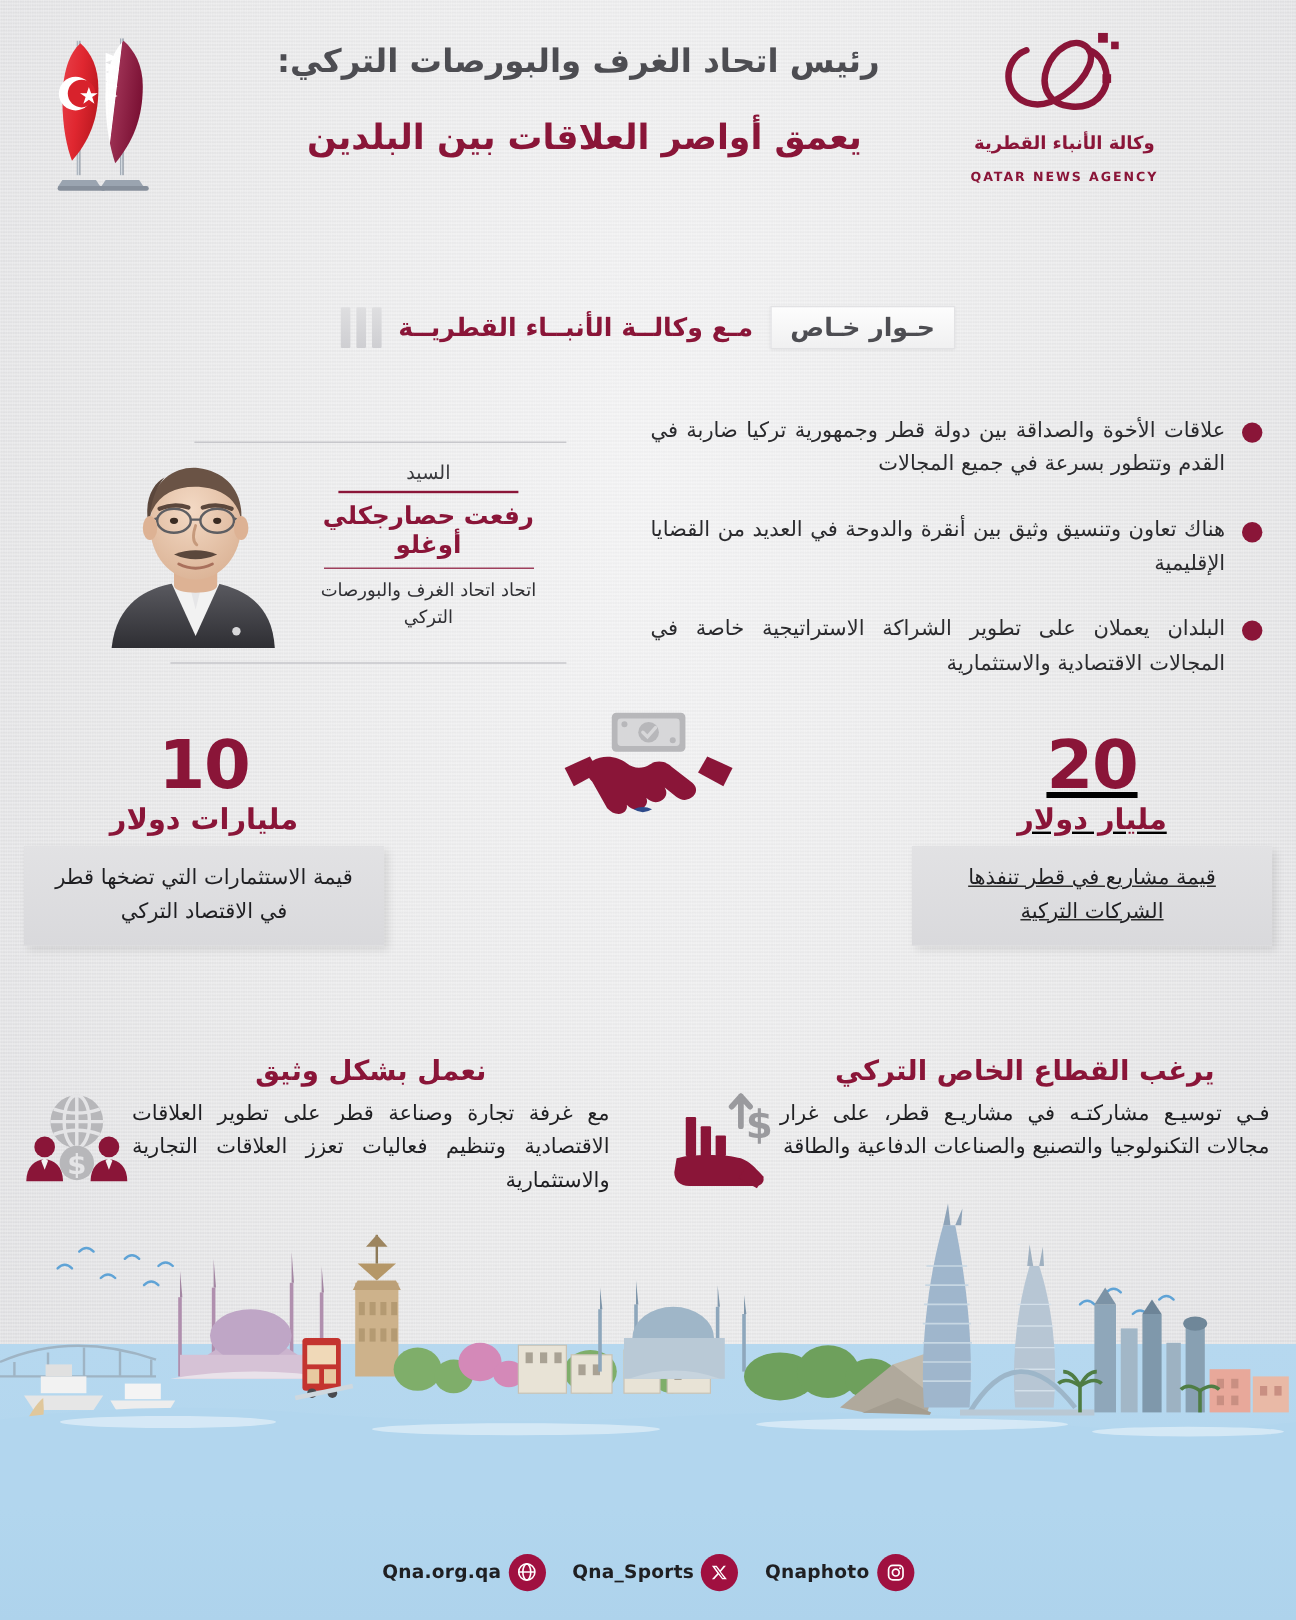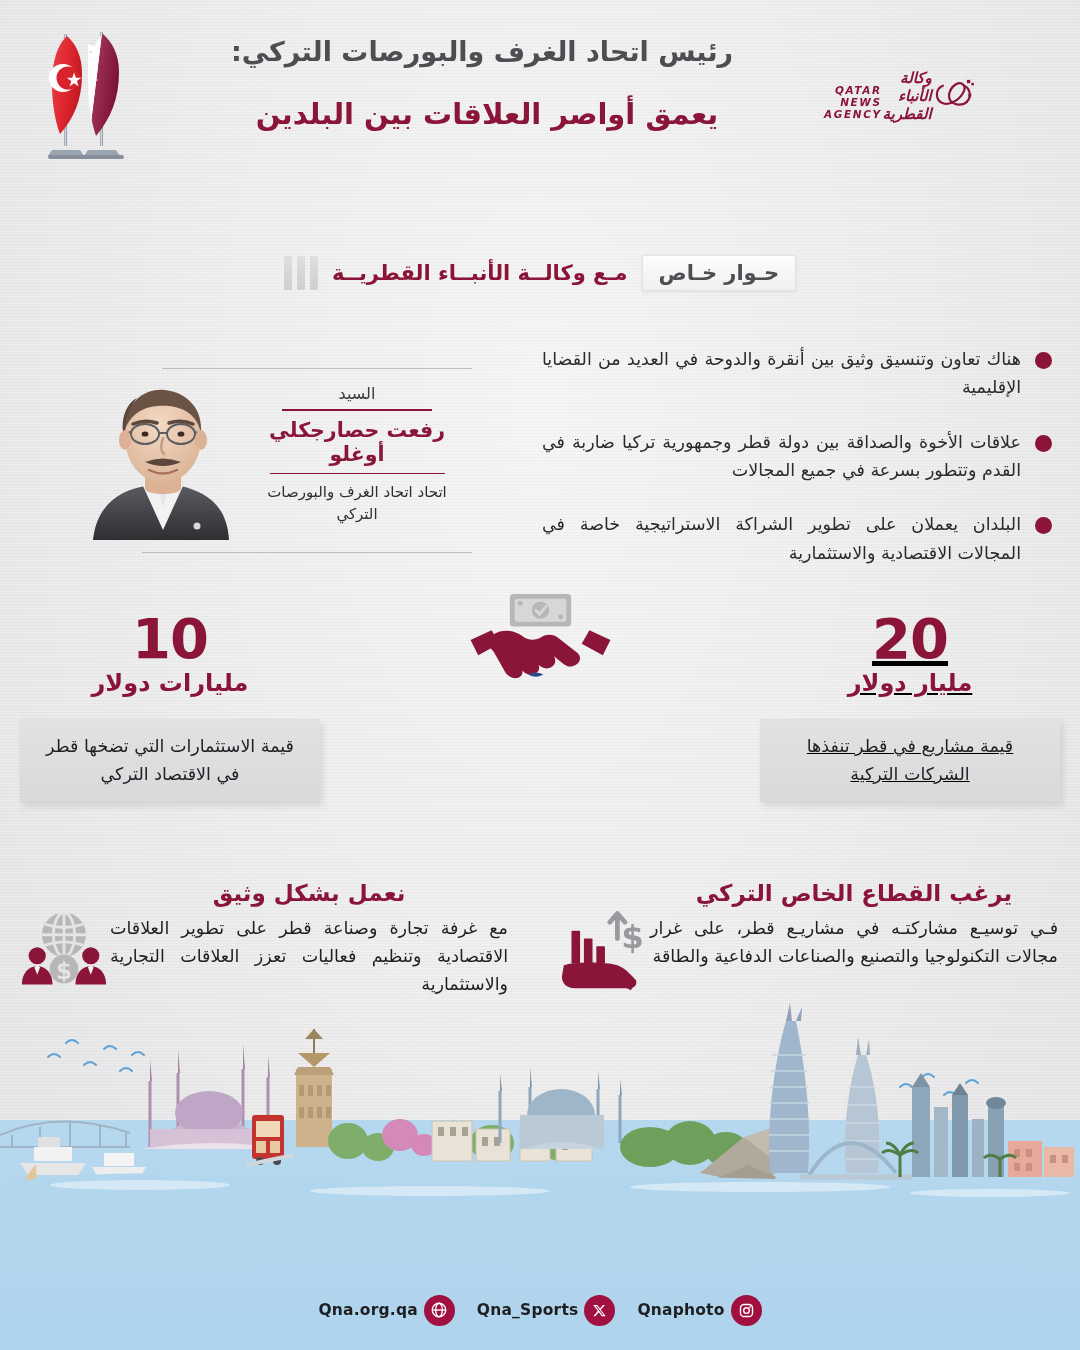--- a/index.html
+++ b/index.html
@@ -21,22 +21,22 @@
     content:"";position:absolute;inset:0;pointer-events:none;opacity:.5;
     background-image:
       repeating-linear-gradient(0deg, rgba(255,255,255,.45) 0 1px, rgba(0,0,0,.015) 1px 2px),
       repeating-linear-gradient(90deg, rgba(255,255,255,.35) 0 1px, rgba(0,0,0,.012) 1px 2px);
     background-size:3px 3px, 2px 2px;
   }
 
   
   .header{position:absolute;top:0;left:0;width:987px;height:215px;z-index:4;}
   .flags{position:absolute;left:30px;top:22px;width:120px;height:150px;}
-  .logo-wrap{position:absolute;right:8px;top:22px;width:160px;height:145px;
-    display:flex;flex-direction:row;align-items:center;justify-content:flex-start;font-style:italic;}
+  .logo-wrap{position:absolute;right:20px;top:22px;width:160px;height:145px;
+    display:flex;flex-direction:column;align-items:center;justify-content:flex-start;}
   .logo-ar{font-size:15px;color:#8a1538;font-weight:bold;letter-spacing:.5px;margin-top:2px;}
   .logo-en{font-size:10.5px;color:#8a1538;letter-spacing:1.6px;margin-top:14px;font-weight:bold;}
 
   .kicker{
     position:absolute;top:36px;right:185px;width:640px;text-align:center;
     font-size:27px;font-weight:bold;color:#4d4d52;letter-spacing:0;
   }
   .title{
     position:absolute;top:95px;right:150px;width:700px;text-align:center;
     color:#8a1538;font-weight:bold;line-height:1.34;
@@ -81,21 +81,21 @@
     position:absolute;left:5px;top:12px;width:155px;height:160px;overflow:hidden;
   }
 
   
   .stats{position:absolute;top:600px;left:0;width:1080px;height:250px;z-index:4;}
   .stat{position:absolute;width:300px;text-align:center;}
   .stat-a{right:20px;top:12px;text-decoration:underline;}
   .stat-c{left:20px;top:12px;}
   .stat-b{left:50%;transform:translateX(-50%);top:0;width:330px;}
   .big-num{font-size:56px;font-weight:bold;color:#8a1538;line-height:.95;letter-spacing:-1px;}
-  .unit{font-size:24px;font-weight:bold;color:#8a1538;margin-top:4px;margin-bottom:22px;}
+  .unit{font-size:24px;font-weight:bold;color:#8a1538;margin-top:4px;margin-bottom:8px;}
   .stat-box{
     background:linear-gradient(180deg,#e2e2e4 0%,#d9d9dc 100%);
     padding:14px 16px;font-size:17.5px;line-height:1.58;color:#1f1f22;
     text-align:center;box-shadow:3px 4px 7px rgba(0,0,0,.10);
   }
   .stat-b .stat-box{font-size:17.5px;padding:16px 18px;}
   .icon-mid{height:84px;display:flex;align-items:flex-end;justify-content:center;margin-bottom:6px;}
 
   
   .blocks{position:absolute;top:880px;left:0;width:1080px;height:160px;z-index:4;}
@@ -203,25 +203,25 @@
     <div class="banner-bars">
       <i></i>
         <i></i>
         <i></i>
     </div>
   </div>
 
   <div class="bullets">
     <div class="bullet">
       <span class="dot"></span>
-      <p>هناك تعاون وتنسيق وثيق بين أنقرة والدوحة في العديد من القضايا الإقليمية</p>
+      <p>علاقات الأخوة والصداقة بين دولة قطر وجمهورية تركيا ضاربة في القدم وتتطور بسرعة في جميع المجالات</p>
     </div>
     <div class="bullet">
       <span class="dot"></span>
-      <p>علاقات الأخوة والصداقة بين دولة قطر وجمهورية تركيا ضاربة في القدم وتتطور بسرعة في جميع المجالات</p>
+      <p>هناك تعاون وتنسيق وثيق بين أنقرة والدوحة في العديد من القضايا الإقليمية</p>
     </div>
     <div class="bullet">
       <span class="dot"></span>
       <p>البلدان يعملان على تطوير الشراكة الاستراتيجية خاصة في المجالات الاقتصادية والاستثمارية</p>
     </div>
   </div>
 
   <div class="person">
     <div class="person-rule"></div>
     <div class="person-rule bottom"></div>

